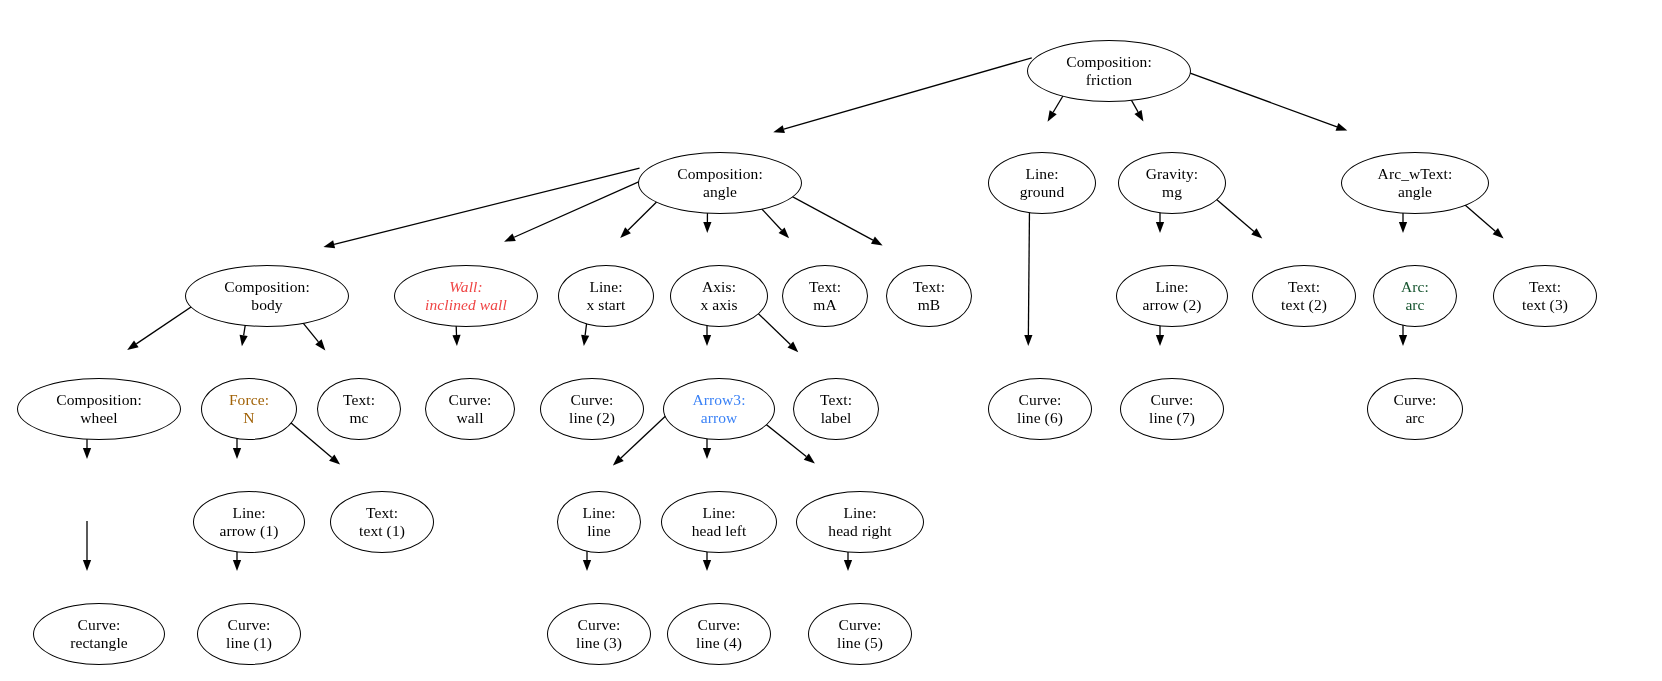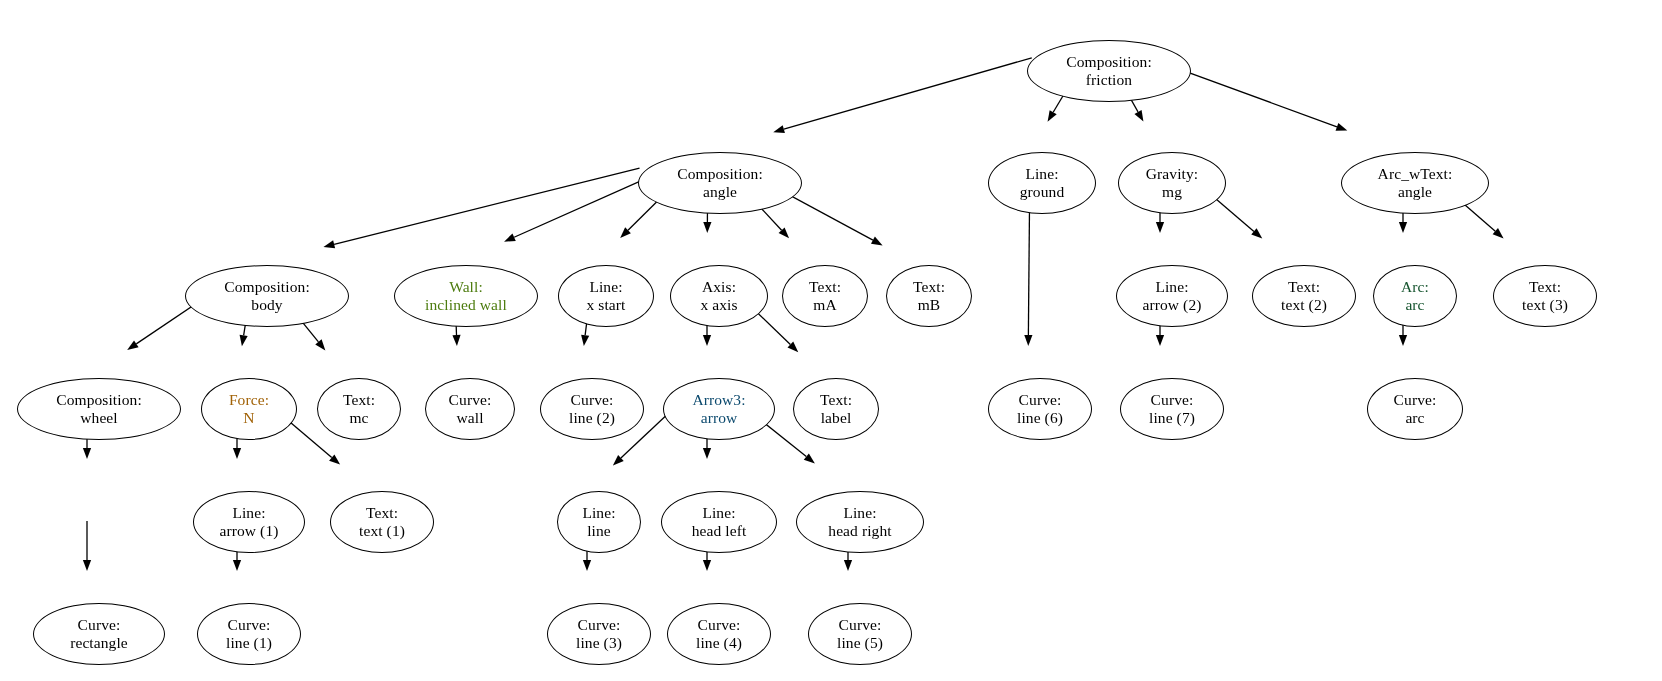--- a/index.html
+++ b/index.html
@@ -145,21 +145,21 @@
         <span class="node-line">mg</span>
       </div>
       <div class="node" style="left: 1329px; top: 120px; width: 148px; height: 62px; border-color: rgb(0, 0, 0); color: rgb(0, 0, 0);">
         <span class="node-line">Arc_wText:</span>
         <span class="node-line">angle</span>
       </div>
       <div class="node" style="left: 173px; top: 233px; width: 164px; height: 62px; border-color: rgb(0, 0, 0); color: rgb(0, 0, 0);">
         <span class="node-line">Composition:</span>
         <span class="node-line">body</span>
       </div>
-      <div class="node" style="left: 382px; top: 233px; width: 144px; height: 62px; border-color: rgb(0, 0, 0); color: #4d7c0f;">
+      <div class="node" style="left: 382px; top: 233px; width: 144px; height: 62px; border-color: rgb(0, 0, 0); color: #ef4444; font-style: italic;">
         <span class="node-line">Wall:</span>
         <span class="node-line">inclined wall</span>
       </div>
       <div class="node" style="left: 546px; top: 233px; width: 96px; height: 62px; border-color: rgb(0, 0, 0); color: rgb(0, 0, 0);">
         <span class="node-line">Line:</span>
         <span class="node-line">x start</span>
       </div>
       <div class="node" style="left: 658px; top: 233px; width: 98px; height: 62px; border-color: rgb(0, 0, 0); color: rgb(0, 0, 0);">
         <span class="node-line">Axis:</span>
         <span class="node-line">x axis</span>
@@ -205,21 +205,21 @@
         <span class="node-line">mc</span>
       </div>
       <div class="node" style="left: 413px; top: 346px; width: 90px; height: 62px; border-color: rgb(0, 0, 0); color: rgb(0, 0, 0);">
         <span class="node-line">Curve:</span>
         <span class="node-line">wall</span>
       </div>
       <div class="node" style="left: 528px; top: 346px; width: 104px; height: 62px; border-color: rgb(0, 0, 0); color: rgb(0, 0, 0);">
         <span class="node-line">Curve:</span>
         <span class="node-line">line (2)</span>
       </div>
-      <div class="node" style="left: 651px; top: 346px; width: 112px; height: 62px; border-color: rgb(0, 0, 0); color: #0c4a6e;">
+      <div class="node" style="left: 651px; top: 346px; width: 112px; height: 62px; border-color: rgb(0, 0, 0); color: #3b82f6;">
         <span class="node-line">Arrow3:</span>
         <span class="node-line">arrow</span>
       </div>
       <div class="node" style="left: 781px; top: 346px; width: 86px; height: 62px; border-color: rgb(0, 0, 0); color: rgb(0, 0, 0);">
         <span class="node-line">Text:</span>
         <span class="node-line">label</span>
       </div>
       <div class="node" style="left: 1108px; top: 346px; width: 104px; height: 62px; border-color: rgb(0, 0, 0); color: rgb(0, 0, 0);">
         <span class="node-line">Curve:</span>
         <span class="node-line">line (7)</span>

